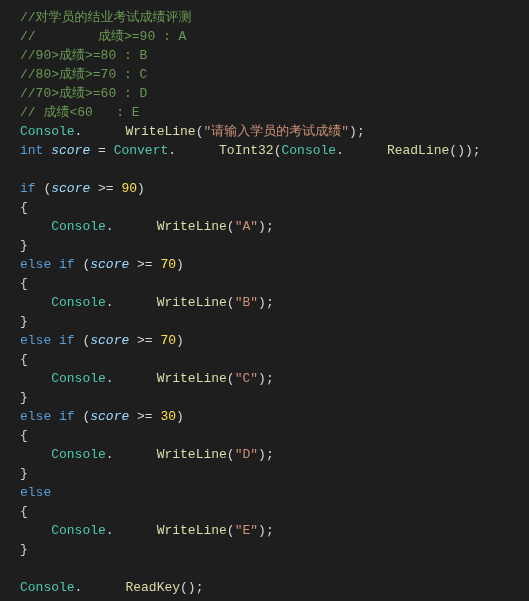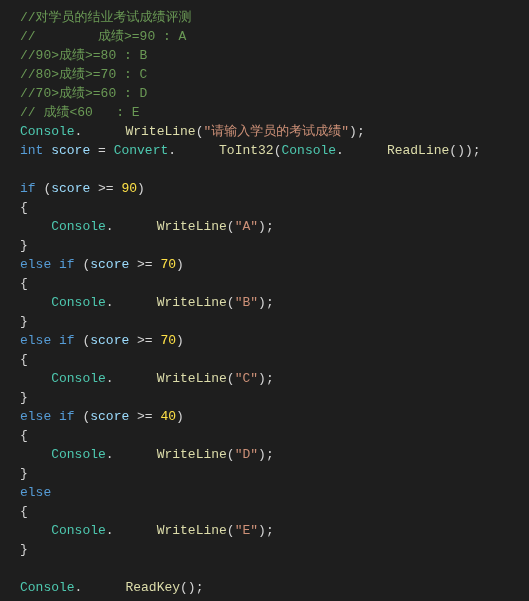--- a/index.html
+++ b/index.html
@@ -14,21 +14,21 @@
   }
   .line { white-space: pre; }
   .sep { height: 19px; }
   .comment { color: #6a9955; margin-top: 44px; }
   .keyword { color: #569cd6; margin-top: 20px; }
   .type { color: #4ec9b0; margin-top: 36px; }
   .method { color: #dcdcaa; margin-left: 43px; }
   .string { color: #ce9178; }
   .number { color: #fde047; }
   .punct { color: #d4d4d4; }
-  .ident { color: #9cdcfe; }
+  .ident { color: #9cdcfe; font-style: italic; }
 </style>
 </head>
 <body>
 
 <div class="line"><span class="comment">//对学员的结业考试成绩评测</span></div>
 <div class="line"><span class="comment">//        成绩&gt;=90 : A</span></div>
 <div class="line"><span class="comment">//90&gt;成绩&gt;=80 : B</span></div>
 <div class="line"><span class="comment">//80&gt;成绩&gt;=70 : C</span></div>
 <div class="line"><span class="comment">//70&gt;成绩&gt;=60 : D</span></div>
 <div class="line"><span class="comment">// 成绩&lt;60   : E</span></div>
@@ -45,21 +45,21 @@
 <div class="line"><span class="keyword">else if</span> <span class="punct">(</span><span class="ident">score</span><span class="punct"> &gt;= </span><span class="number">70</span><span class="punct">)</span></div>
 <div class="line"><span class="punct">{</span></div>
 <div class="line">    <span class="type">Console</span><span class="punct">.</span><span class="method">WriteLine</span><span class="punct">(</span><span class="string">"B"</span><span class="punct">)</span><span class="punct">;</span></div>
 <div class="line"><span class="punct">}</span></div>
 
 <div class="line"><span class="keyword">else if</span> <span class="punct">(</span><span class="ident">score</span><span class="punct"> &gt;= </span><span class="number">70</span><span class="punct">)</span></div>
 <div class="line"><span class="punct">{</span></div>
 <div class="line">    <span class="type">Console</span><span class="punct">.</span><span class="method">WriteLine</span><span class="punct">(</span><span class="string">"C"</span><span class="punct">)</span><span class="punct">;</span></div>
 <div class="line"><span class="punct">}</span></div>
 
-<div class="line"><span class="keyword">else if</span> <span class="punct">(</span><span class="ident">score</span><span class="punct"> &gt;= </span><span class="number">40</span><span class="punct">)</span></div>
+<div class="line"><span class="keyword">else if</span> <span class="punct">(</span><span class="ident">score</span><span class="punct"> &gt;= </span><span class="number">30</span><span class="punct">)</span></div>
 <div class="line"><span class="punct">{</span></div>
 <div class="line">    <span class="type">Console</span><span class="punct">.</span><span class="method">WriteLine</span><span class="punct">(</span><span class="string">"D"</span><span class="punct">)</span><span class="punct">;</span></div>
 <div class="line"><span class="punct">}</span></div>
 
 <div class="line"><span class="keyword">else</span></div>
 <div class="line"><span class="punct">{</span></div>
 <div class="line">    <span class="type">Console</span><span class="punct">.</span><span class="method">WriteLine</span><span class="punct">(</span><span class="string">"E"</span><span class="punct">)</span><span class="punct">;</span></div>
 <div class="line"><span class="punct">}</span></div>
 
 <div class="sep"></div>

